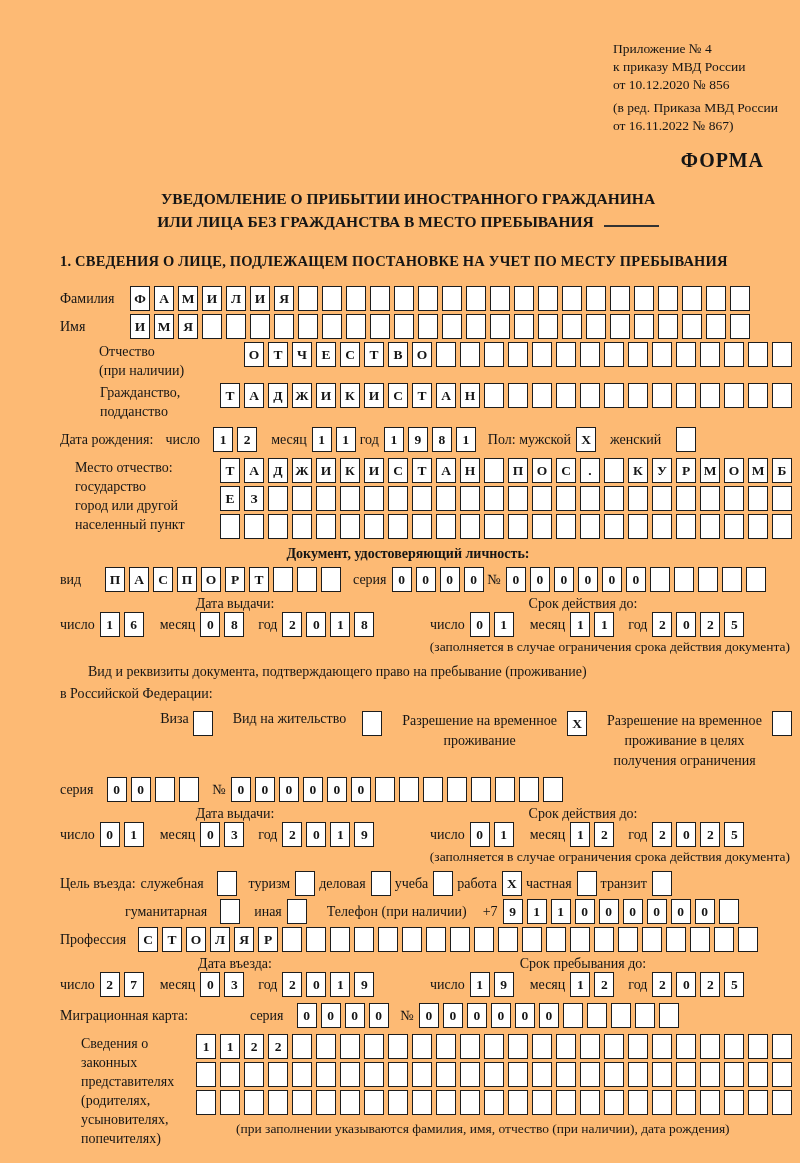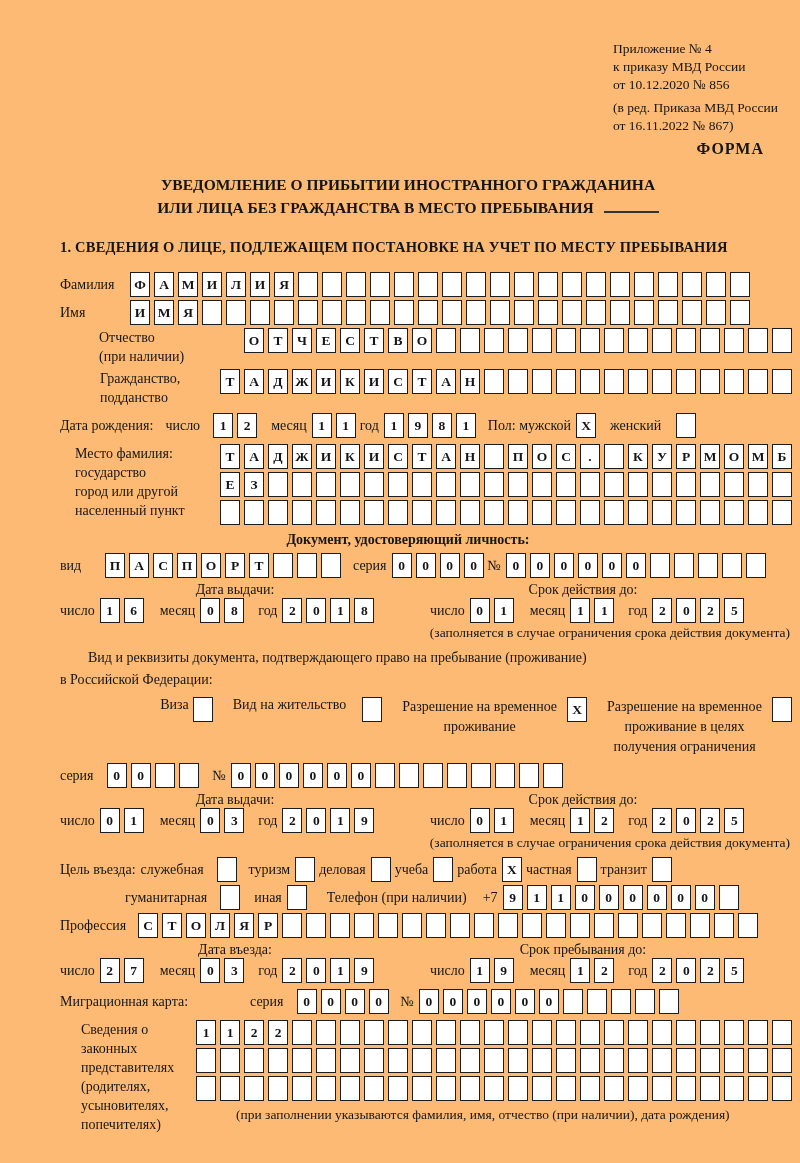--- a/index.html
+++ b/index.html
@@ -1,21 +1,21 @@
 <!DOCTYPE html>
 <html><head>
 <meta charset="utf-8">
 <style>
   html,body{margin:0;padding:0;background:#fff;}
   .page{width:800px;height:1163px;box-sizing:border-box;background:#fdba74;color:#151515;
         font-family:"Liberation Serif","DejaVu Serif",serif;font-size:14px;
         padding:40px 4px 0 60px;position:relative;overflow:hidden;}
   .hdr{margin-left:553px;line-height:18px;font-size:13.5px;}
   .hdr div:nth-child(4){margin-top:5px;}
-  .forma{text-align:right;padding-right:32px;font-weight:bold;font-size:16px;letter-spacing:1px;margin-top:5px;}
+  .forma{text-align:right;padding-right:32px;font-weight:bold;font-size:20px;letter-spacing:1px;margin-top:14px;}
   .title{text-align:center;font-weight:bold;font-size:15.5px;line-height:23px;margin-top:15px;margin-right:40px;}
   .blank{display:inline-block;width:55px;border-bottom:2px solid #333;margin-left:10px;}
   .sec{font-weight:bold;font-size:14.5px;letter-spacing:.2px;margin-top:20px;margin-bottom:16px;}
   .row{display:flex;align-items:center;margin-bottom:3px;min-height:25px;}
   .row-top{display:flex;align-items:flex-start;margin-bottom:3px;justify-content:flex-end;}
   .lbl{flex-shrink:0;}
   .lbl2{flex-shrink:0;line-height:19px;}
   .w70{width:70px;}.w120{width:120px;}.w145{width:145px;}.w115{width:115px;}
   .boxes{display:flex;flex-shrink:0;}
   .cbox{width:20px;height:25px;box-sizing:border-box;border:1.7px solid #1d1d1d;margin-right:4px;
@@ -211,21 +211,21 @@
         <span class="cbox">X</span>
       </span>
     <span class="ml10 mr5">женский</span>
     <span class="boxes ml10">
         <span class="cbox"></span>
       </span>
   </div>
 
   <div class="row-top mt6 stack">
     <span class="lbl2 w145">
-      <div>Место фамилия:</div>
+      <div>Место отчество:</div>
       <div>государство</div>
       <div>город или другой</div>
       <div>населенный пункт</div>
     </span>
     <span>
       <span class="boxes">
           <span class="cbox">Т</span>
           <span class="cbox">А</span>
           <span class="cbox">Д</span>
           <span class="cbox">Ж</span>

